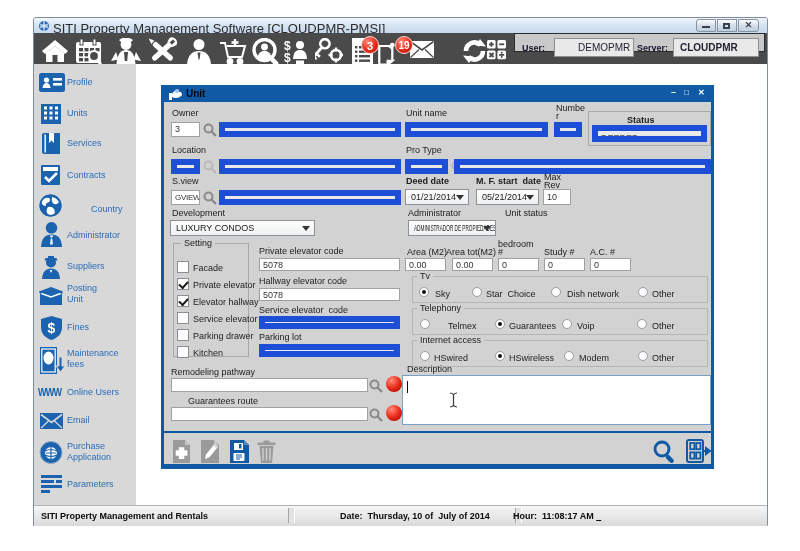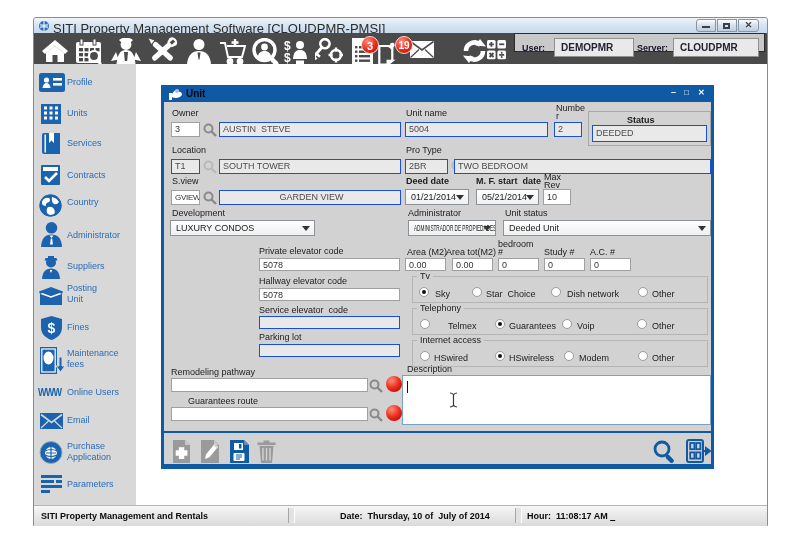--- a/index.html
+++ b/index.html
@@ -3,21 +3,21 @@
 <meta charset="utf-8">
 <style>
   html,body{margin:0;padding:0;background:#fff;}
   #stage{position:relative;width:800px;height:551px;background:#fff;overflow:hidden;
     font-family:"Liberation Sans",sans-serif;}
   .ab{position:absolute;}
   .lbl{position:absolute;font-size:9px;color:#1c1c1c;white-space:nowrap;line-height:11px;}
   .b{font-weight:bold;}
   .fld{position:absolute;background:#fff;border:1px solid #a0a0a0;font-size:9px;color:#333;
     line-height:13px;padding-left:3px;overflow:hidden;white-space:nowrap;box-sizing:border-box;}
-  .dis{background:#e9e9e9;border:1px solid #1d4ed8;color:#4c4c4c;}
+  .dis{background:#e9e9e9;border:6px solid #1d4ed8;color:#4c4c4c;}
   .cmb{position:absolute;background:linear-gradient(#fefefe,#eef0f2);border:1px solid #8d9299;
     font-size:9px;color:#222;box-sizing:border-box;overflow:hidden;white-space:nowrap;}
   .cmb .tx{position:absolute;left:5px;top:2px;}
   .arw{position:absolute;right:4px;top:5px;width:0;height:0;border-left:4px solid transparent;
     border-right:4px solid transparent;border-top:5px solid #333;}
   .grp{position:absolute;border:1px solid #a8a8a8;box-sizing:border-box;}
   .grp>span{position:absolute;top:-6px;left:7px;background:#d2d2d2;padding:0 3px;font-size:9px;color:#1c1c1c;line-height:11px;}
   .cb{position:absolute;width:12px;height:12px;background:#fdfdfd;border:1px solid #8a8f96;box-sizing:border-box;}
   .cb.on:after{content:"";position:absolute;left:1px;top:2px;width:7px;height:4px;
     border-left:2px solid #1a1a1a;border-bottom:2px solid #1a1a1a;transform:rotate(-48deg);}
@@ -201,21 +201,21 @@
           <path d="M12.2 16.9 h5"></path>
         </g>
         <circle cx="14.7" cy="14.7" r="1" fill="#4a4a4a"></circle>
           <circle cx="14.7" cy="19.1" r="1" fill="#4a4a4a"></circle>
       </svg>
 
       <div class="ab" style="left:480px;top:0;width:251px;height:19px;background:#c9c9c9;
          border:1px solid #2b2b2b;box-sizing:border-box;">
         <div class="ab" style="left:7px;top:9px;font-size:9px;font-weight:bold;color:#14142a;">User:</div>
         <div class="ab" style="left:39px;top:4px;width:80px;height:19px;background:#e9e9e9;border:1px solid #909090;
-           font-size:10px;font-weight:bold;color:#232335;line-height:17px;padding-left:6px;box-sizing:border-box;">DEMOPMR</div>
+           font-size:10px;font-weight:normal;color:#232335;line-height:17px;padding-left:23px;box-sizing:border-box;">DEMOPMR</div>
         <div class="ab" style="left:122px;top:9px;font-size:9px;font-weight:bold;color:#14142a;">Server:</div>
         <div class="ab" style="left:158px;top:4px;width:86px;height:19px;background:#e9e9e9;border:1px solid #909090;
            font-size:10px;font-weight:bold;color:#232335;line-height:17px;padding-left:6px;box-sizing:border-box;">CLOUDPMR</div>
       </div>
     </div>
 
     <div class="ab" id="sidebar" style="left:0;top:46px;width:102px;height:441px;background:#d8d8d8;">
 
       <svg class="ab" style="left:5px;top:9px" width="26" height="19" viewBox="0 0 26 19">
         <rect width="26" height="19" rx="2.5" fill="#1b63ae"></rect>
@@ -258,21 +258,21 @@
 
       <svg class="ab" style="left:5px;top:130px" width="23" height="23" viewBox="0 0 23 23">
         <circle cx="11.5" cy="11.5" r="11" fill="#1b63ae"></circle>
         <g fill="#fff">
           <path d="M3 6 q4 -3 7 -2 q2 2 0 4 q-4 1 -3 4 q-3 0 -4 -2 q-0.5 -2 0 -4 Z"></path>
           <path d="M13 3 q5 1 7 5 q-2 3 -5 2 q-3 -2 -2 -7 Z"></path>
           <path d="M9 13 q4 -1 6 2 q2 4 -1 6 q-4 1 -6 -2 q-1 -4 1 -6 Z"></path>
         </g>
         <circle cx="11.5" cy="11.5" r="10.2" fill="none" stroke="#1b63ae" stroke-width="1.6"></circle>
       </svg>
-      <div class="sb-txt" style="top:133px;">Country</div>
+      <div class="sb-txt" style="top:140px;margin-left:24px;">Country</div>
 
       <svg class="ab" style="left:6px;top:158px" width="23" height="25" viewBox="0 0 23 25" fill="#1b63ae">
         <circle cx="11.5" cy="5.8" r="5.8"></circle>
         <path d="M11.5 12.5 C5 12.5 1.5 16.5 1 25 L22 25 C21.5 16.5 18 12.5 11.5 12.5 Z"></path>
         <path d="M9.5 13.5 l2 2.5 l2 -2.5 Z" fill="#fff"></path>
         <path d="M10.8 16.5 h1.4 l0.7 6 h-2.8 Z" fill="#fff"></path>
       </svg>
       <div class="sb-txt" style="top:166px;">Administrator</div>
 
       <svg class="ab" style="left:6px;top:192px" width="22" height="23" viewBox="0 0 22 23" fill="#1b63ae">
@@ -335,21 +335,21 @@
     </div>
 
     <div class="ab" style="left:102px;top:46px;right:0;height:441px;background:#fff;"></div>
 
     <div class="ab" id="statusbar" style="left:0;top:487px;width:100%;height:20px;
        background:linear-gradient(#f6f6f6,#dadada);border-top:1px solid #b5b5b5;">
       <div class="segtx" style="left:7px;">SITI Property Management and Rentals</div>
       <div class="ab" style="left:254px;top:2px;width:5px;height:15px;border-left:1px solid #a5a5a5;border-right:1px solid #fff;background:#e2e2e2;"></div>
       <div class="segtx" style="left:266px;margin-left:40px;">Date:&nbsp; Thursday, 10 of&nbsp; July of 2014</div>
       <div class="ab" style="left:481px;top:2px;width:5px;height:15px;border-left:1px solid #a5a5a5;border-right:1px solid #fff;background:#e2e2e2;"></div>
-      <div class="segtx" style="left:493px;">Hour:&nbsp; 11:08:17 AM <span style="text-decoration:underline;">&nbsp;&nbsp;</span></div>
+      <div class="segtx" style="left:479px;">Hour:&nbsp; 11:08:17 AM <span style="text-decoration:underline;">&nbsp;&nbsp;</span></div>
     </div>
 
   </div>
 
   <div class="ab" id="dlg" style="left:161px;top:85px;width:553px;height:384px;background:#105aa5;
      ">
 
     <svg class="ab" style="left:7px;top:3px" width="15" height="13" viewBox="0 0 15 13">
       <path d="M1 5 h3 v7 h-3 Z" fill="#fff"></path>
       <path d="M4 6 c2-4 5-5 7-4 l-1 2 c3-1 4 1 4 3 c-2 3-7 4-10 2 Z" fill="#fff"></path>
@@ -418,25 +418,36 @@
       <div class="cmb" style="left:6px;top:118px;width:145px;height:16px;">
           <span class="tx">LUXURY CONDOS</span>
           <span class="arw"></span>
         </div>
       <div class="lbl" style="left:244px;top:106px;">Administrator</div>
       <div class="cmb" style="left:244px;top:118px;width:88px;height:16px;">
           <span class="tx" style="transform:scaleX(0.52);transform-origin:0 0;">ADMINISTRADOR DE PROPIEDADES</span>
           <span class="arw"></span>
         </div>
       <div class="lbl" style="left:341px;top:106px;">Unit status</div>
-      <div class="cmb" style="left:339px;top:118px;width:208px;height:16px;">
-          <span class="tx">Deeded Unit</span>
-          <span class="arw"></span>
-        </div>
-
+
+      <div class="grp" style="left:9px;top:141px;width:76px;height:114px;">
+        <span>Setting</span>
+        <div class="cb" style="left:3px;top:17px;"></div>
+          <div class="lbl" style="left:19px;top:19px;">Facade</div>
+        <div class="cb on" style="left:3px;top:34px;"></div>
+          <div class="lbl" style="left:19px;top:36px;">Private elevator</div>
+        <div class="cb on" style="left:3px;top:51px;"></div>
+          <div class="lbl" style="left:19px;top:53px;">Elevator hallway</div>
+        <div class="cb" style="left:3px;top:68px;"></div>
+          <div class="lbl" style="left:19px;top:70px;">Service elevator</div>
+        <div class="cb" style="left:3px;top:85px;"></div>
+          <div class="lbl" style="left:19px;top:87px;">Parking drawer</div>
+        <div class="cb" style="left:3px;top:102px;"></div>
+          <div class="lbl" style="left:19px;top:104px;">Kitchen</div>
+      </div>
 
       <div class="lbl" style="left:95px;top:144px;">Private elevator code</div>
       <div class="fld" style="left:95px;top:156px;width:141px;height:13px;">5078</div>
       <div class="lbl" style="left:95px;top:174px;">Hallway elevator code</div>
       <div class="fld" style="left:95px;top:186px;width:141px;height:13px;">5078</div>
       <div class="lbl" style="left:95px;top:203px;">Service elevator&nbsp; code</div>
       <div class="fld dis" style="left:95px;top:214px;width:141px;height:13px;"></div>
       <div class="lbl" style="left:95px;top:230px;">Parking lot</div>
       <div class="fld dis" style="left:95px;top:242px;width:141px;height:13px;"></div>
 

